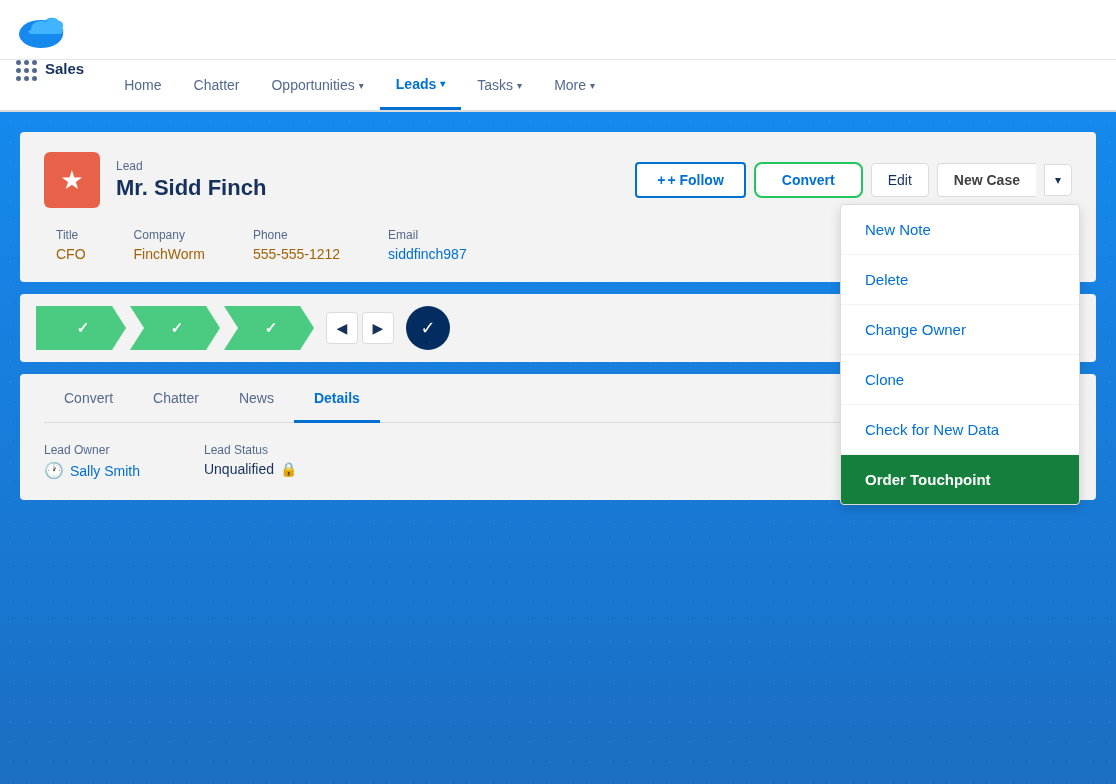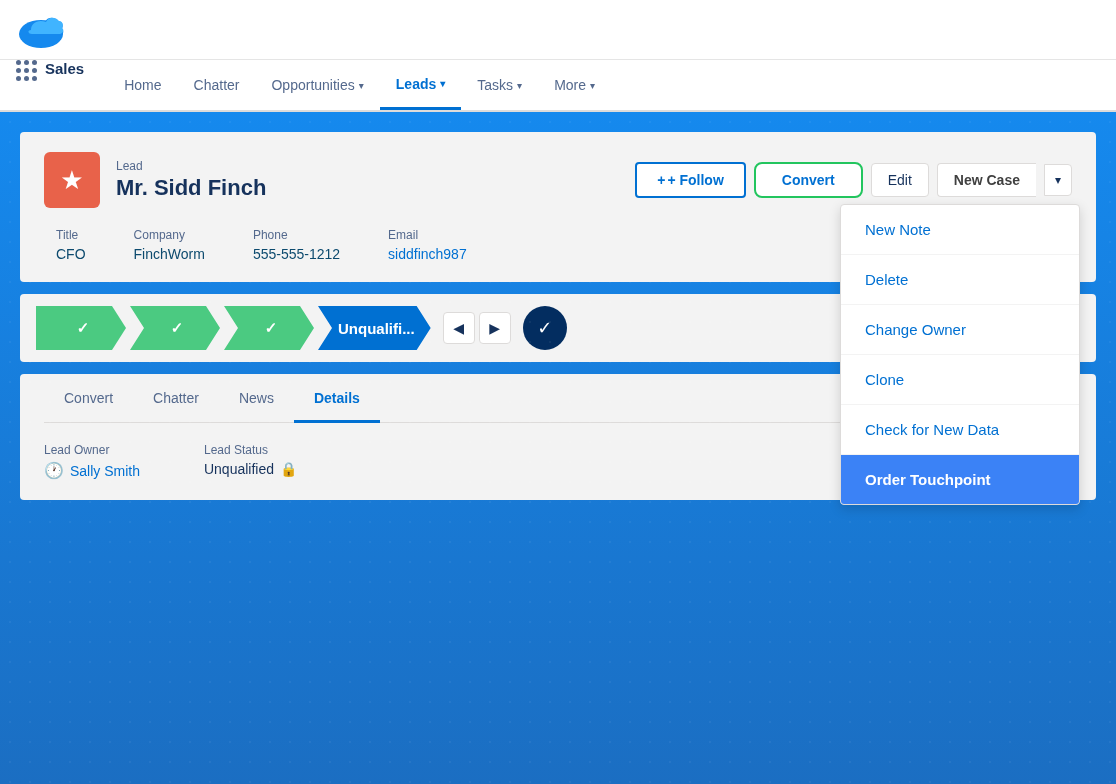--- a/index.html
+++ b/index.html
@@ -191,21 +191,21 @@
       display: flex;
       flex-direction: column;
       gap: 4px;
     }
     .field-label {
       font-size: 12px;
       color: #54698d;
     }
     .field-value {
       font-size: 14px;
-      color: #0c4a6e;
+      color: #a16207;
     }
     .field-value.link {
       color: #0070d2;
     }
 
     
     .path-card {
       background: #f3f3f3;
       border-radius: 4px;
       margin-bottom: 12px;
@@ -350,21 +350,21 @@
       overflow: hidden;
     }
     .dropdown-item {
       padding: 16px 24px;
       font-size: 15px;
       color: #0070d2;
       cursor: pointer;
       border-bottom: 1px solid #f3f3f3;
     }
     .dropdown-item.orange {
-      background: #3b82f6;
+      background: #15803d;
       color: #fff;
       font-weight: 600;
       border-bottom: none;
     }
 
     
     .grid-dots {
       display: grid;
       grid-template-columns: repeat(3, 5px);
       gap: 3px;
@@ -476,21 +476,20 @@
       <div class="dropdown-item">Clone</div>
       <div class="dropdown-item">Check for New Data</div>
       <div class="dropdown-item orange">Order Touchpoint</div>
     </div>
   </div>
 
   <div class="path-card">
     <div class="path-step">✓</div>
     <div class="path-step">✓</div>
     <div class="path-step">✓</div>
-    <div class="path-step current">Unqualifi...</div>
     <div class="path-nav">
       <button class="path-nav-btn">◀</button>
       <button class="path-nav-btn">▶</button>
     </div>
     <div class="path-complete-btn">✓</div>
   </div>
 
   <div class="tabs-card">
     <div class="tabs-header">
       <div class="tab-item">Convert</div>

